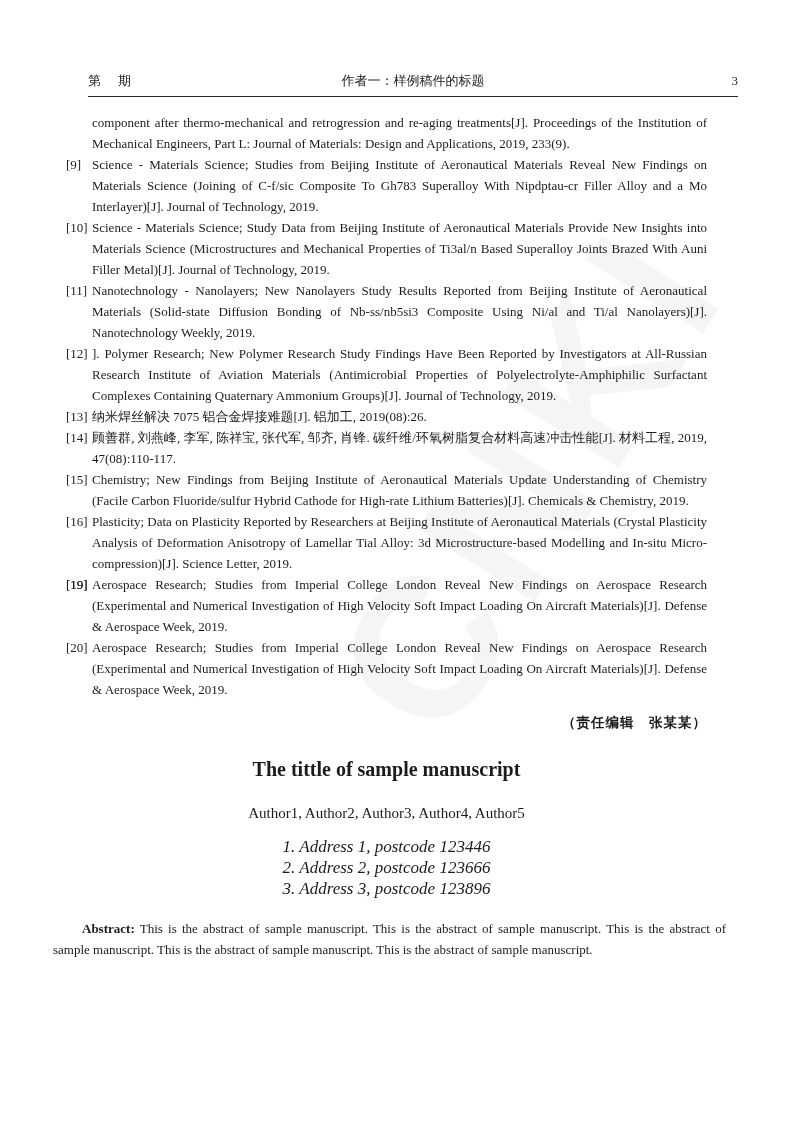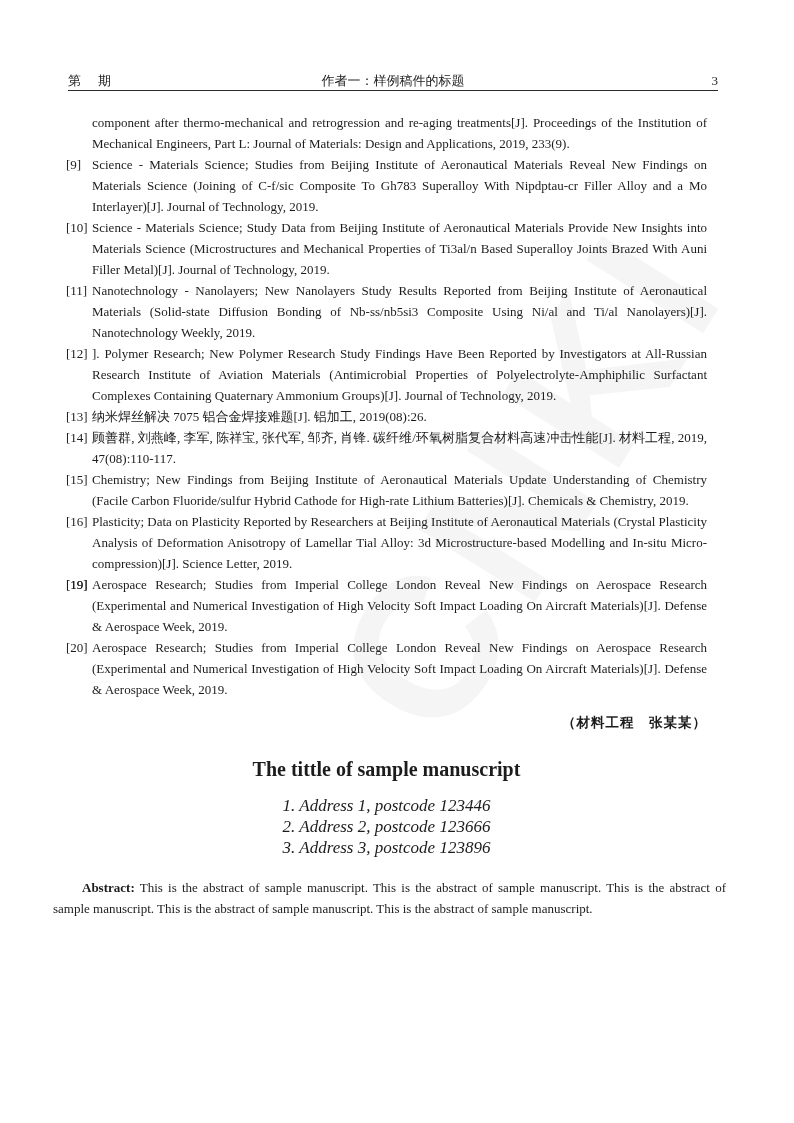--- a/index.html
+++ b/index.html
@@ -27,27 +27,28 @@
     font-size: 200px;
     font-weight: bold;
     letter-spacing: 14px;
     color: rgba(80, 80, 80, 0.055);
     pointer-events: none;
     z-index: 0;
     white-space: nowrap;
   }
   .header {
     position: absolute;
-    left: 68px;
+    left: 88px;
     top: 72px;
     width: 650px;
     display: grid;
     grid-template-columns: 1fr auto 1fr;
     align-items: baseline;
     font-size: 13px;
+    padding-bottom: 6px;
     border-bottom: 1.5px solid #2a2a2a;
     z-index: 1;
   }
   .header .h-left   { text-align: left;  letter-spacing: 2px; }
   .header .h-center { text-align: center; }
   .header .h-right  { text-align: right; }
   .content {
     position: absolute;
     left: 66px;
     top: 112px;
@@ -160,24 +161,25 @@
     </p>
     <p class="ref">
       <span class="ref-label">[19]</span>
       <span>Aerospace Research; Studies from Imperial College London Reveal New Findings on Aerospace Research (Experimental and Numerical Investigation of High Velocity Soft Impact Loading On Aircraft Materials)[J]. Defense &amp; Aerospace Week, 2019.</span>
     </p>
     <p class="ref">
       <span class="ref-label">[20]</span>
       <span>Aerospace Research; Studies from Imperial College London Reveal New Findings on Aerospace Research (Experimental and Numerical Investigation of High Velocity Soft Impact Loading On Aircraft Materials)[J]. Defense &amp; Aerospace Week, 2019.</span>
     </p>
 
-    <div class="editor-note">（材料工程　张某某）</div>
+    <div class="editor-note">（责任编辑　张某某）</div>
 
     <div class="ms-title">The tittle of sample manuscript</div>
 
+    <div class="ms-authors">Author1, Author2, Author3, Author4, Author5</div>
 
     <div class="ms-addresses">
       <div>1. Address 1, postcode 123446</div>
       <div>2. Address 2, postcode 123666</div>
       <div>3. Address 3, postcode 123896</div>
     </div>
 
     <p class="ms-abstract">
       <span class="abs-label">Abstract:</span>
       <span>This is the abstract of sample manuscript. This is the abstract of sample manuscript. This is the abstract of sample manuscript. This is the abstract of sample manuscript. This is the abstract of sample manuscript.</span>

